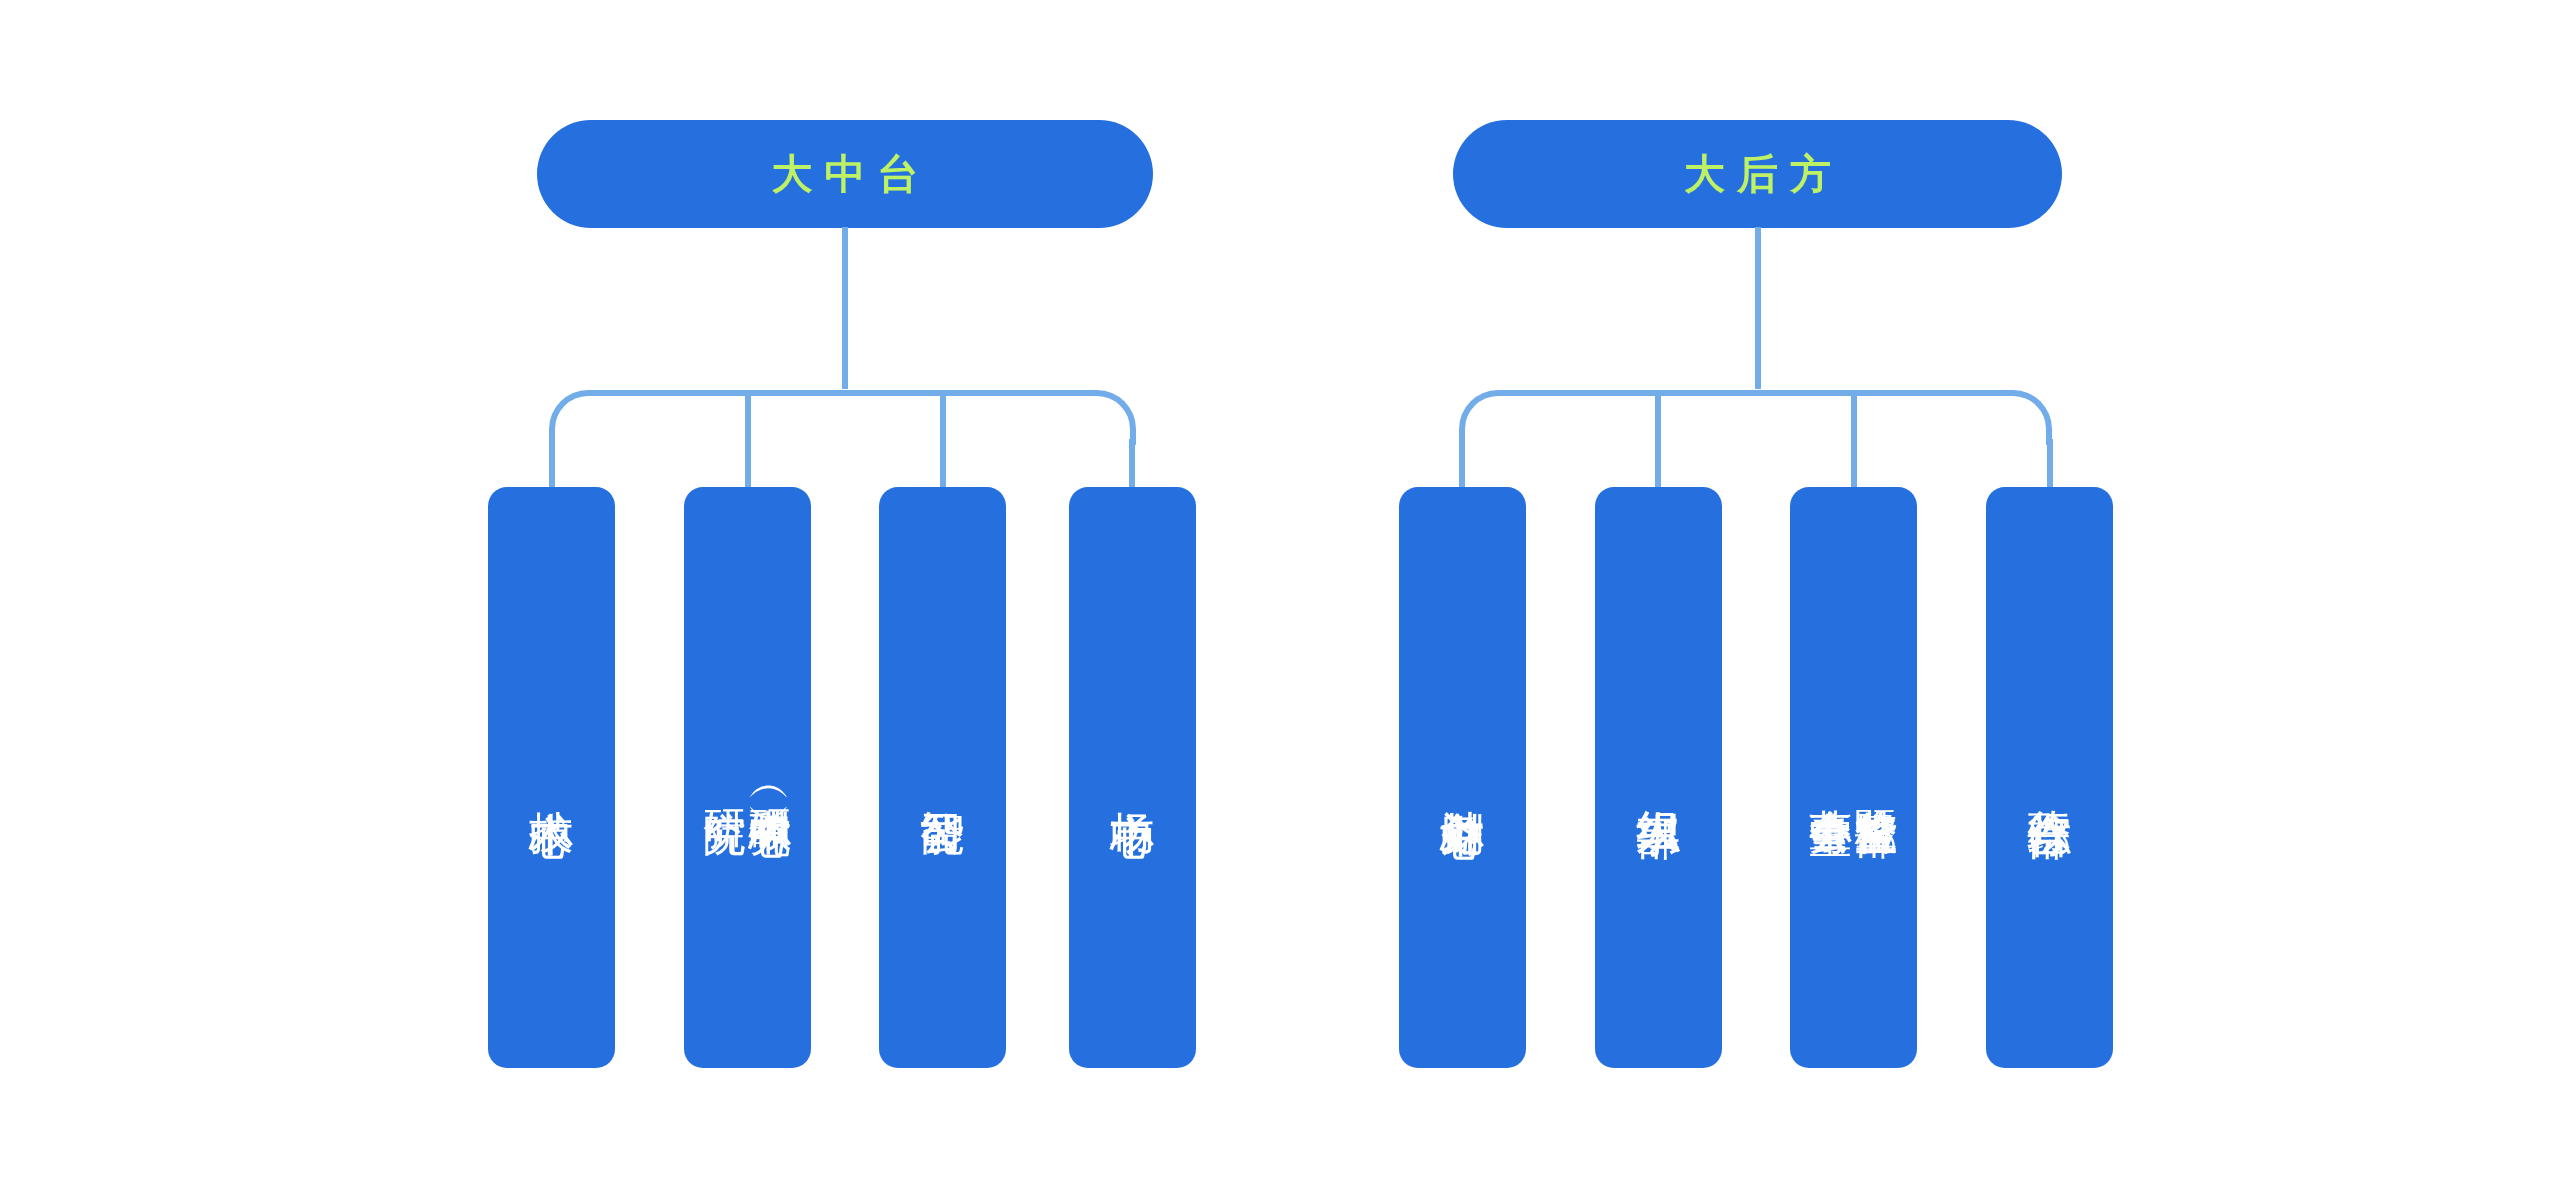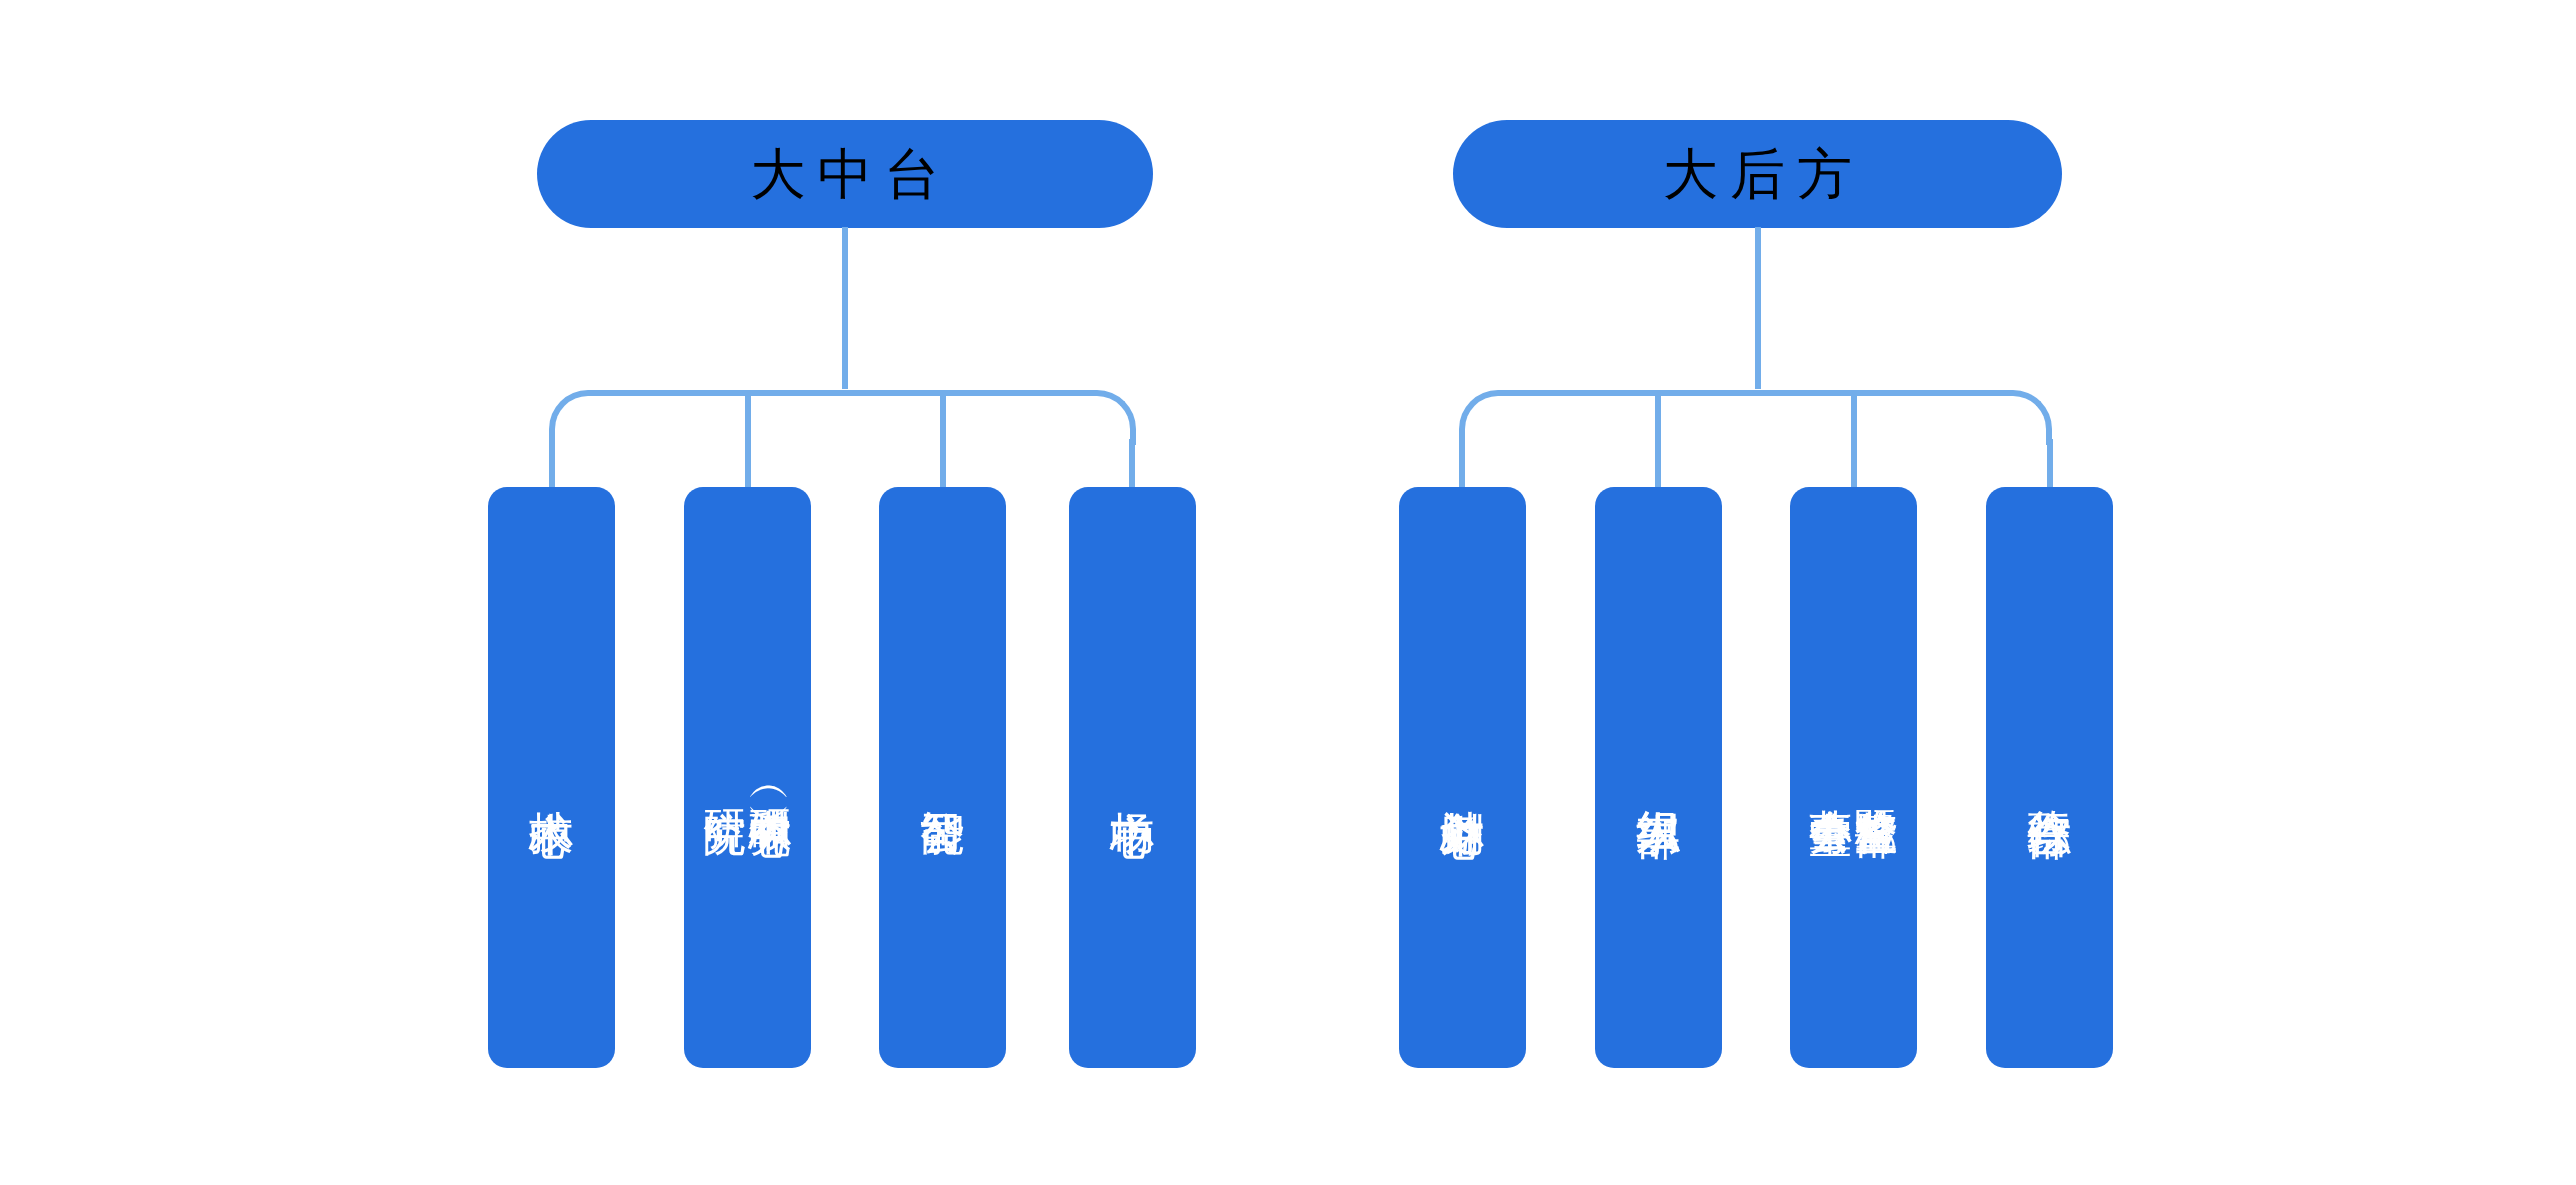--- a/index.html
+++ b/index.html
@@ -31,26 +31,27 @@
   .pill {
     position: absolute;
     height: 108px;
     background: #2570DE;
     border-radius: 54px;
     display: flex;
     align-items: center;
     justify-content: center;
   }
   .pill-label {
-    color: #000000;
-    font-size: 55px;
+    color: #bef264;
+    font-size: 41px;
     letter-spacing: 12px;
     text-indent: 12px;
     line-height: 1;
     white-space: nowrap;
+    font-weight: bold;
   }
   .pill-left  { left: 537px;  top: 120px; width: 616px; }
   .pill-right { left: 1453px; top: 120px; width: 609px; }
 
   
   .conn-stem {
     position: absolute;
     width: 6px;
     background: #72ADEA;
   }

